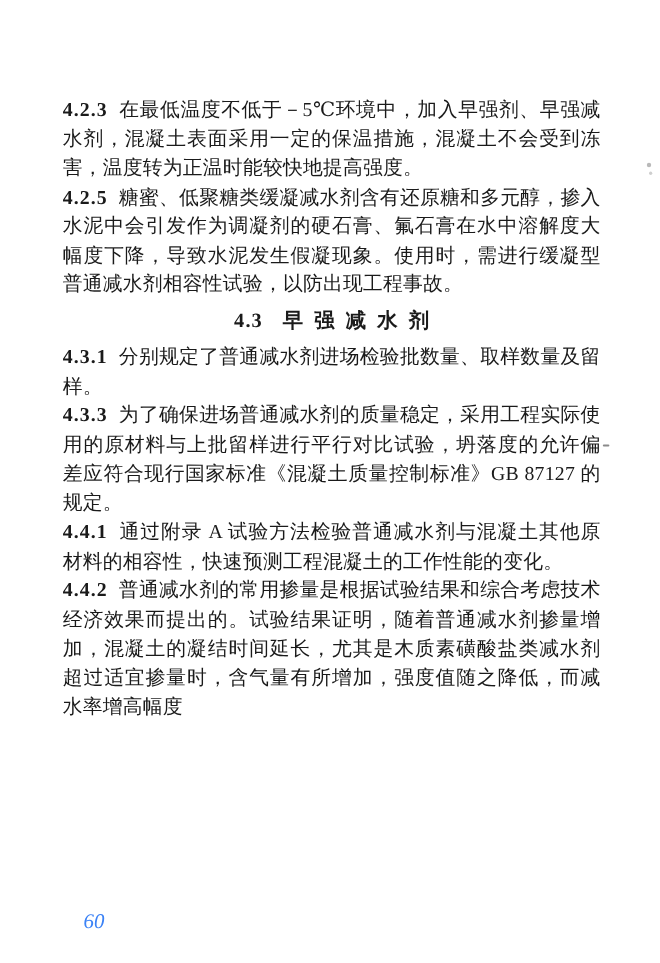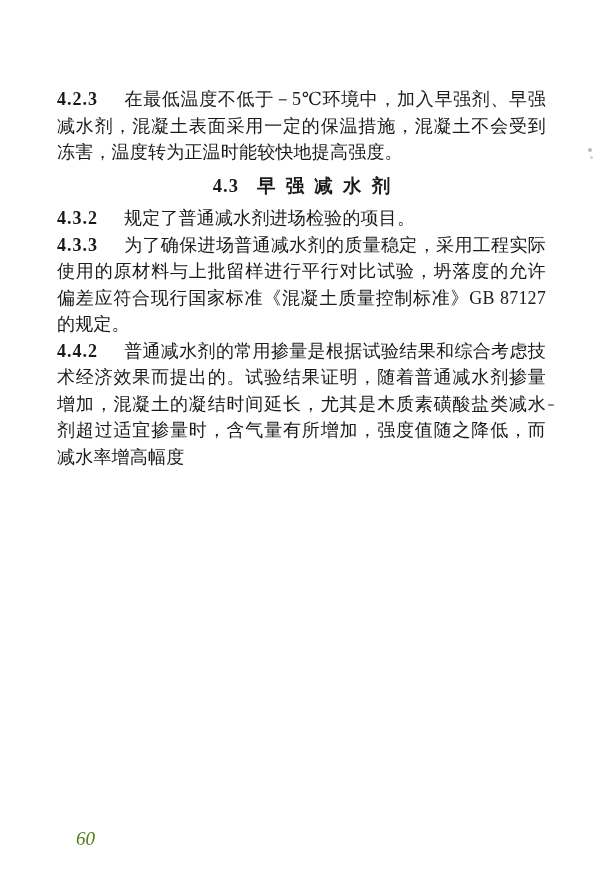--- a/index.html
+++ b/index.html
@@ -21,65 +21,67 @@
   }
   .para{
     margin:0;
     font-size:18px;
     line-height:26.5px;
     text-align:justify;
     letter-spacing:0.2px;
   }
   .cnum{
     font-weight:bold;
-    margin-right:26px;
+    margin-right:10px;
     letter-spacing:1px;
     white-space:nowrap;
   }
   .heading{
     margin:7px 0 6px 0;
     font-size:18.5px;
     line-height:26.5px;
     font-weight:bold;
     text-align:center;
   }
   .hnum{margin-right:18px;letter-spacing:1px;}
   .h43 .htitle{letter-spacing:0.55em;margin-right:-0.55em;}
   .h44 .htitle{letter-spacing:1.9em;margin-right:-1.9em;}
   .page-number{
     position:absolute;
     left:76px;top:828px;
     font-size:19px;
     font-style:italic;
-    color:#4d7c0f;
+    color:#3b82f6;
   }
   .speck{position:absolute;border-radius:50%;}
   .speck-a{left:588px;top:148px;width:4px;height:4px;background:#b9b9b9;}
   .speck-b{left:590px;top:156px;width:3px;height:3px;background:#cfcfcf;}
   .speck-c{left:533px;top:402px;width:3px;height:3px;background:#6a6a6a;}
   .speck-d{left:548px;top:404px;width:6px;height:2px;background:#8a8a8a;border-radius:1px;}
 </style>
 </head>
 <body>
 
 <div class="page">
   <div class="content">
 
     <p class="para"><b class="cnum">4.2.3</b><span>在最低温度不低于－5℃环境中，加入早强剂、早强减水剂，混凝土表面采用一定的保温措施，混凝土不会受到冻害，温度转为正温时能较快地提高强度。</span></p>
 
 
+    <p class="para"><b class="cnum">4.2.5</b><span>糖蜜、低聚糖类缓凝减水剂含有还原糖和多元醇，掺入水泥中会引发作为调凝剂的硬石膏、氟石膏在水中溶解度大幅度下降，导致水泥发生假凝现象。使用时，需进行缓凝型普通减水剂相容性试验，以防出现工程事故。</span></p>
 
     <h2 class="heading h43"><span class="hnum">4.3</span><span class="htitle">早强减水剂</span></h2>
 
+    <p class="para"><b class="cnum">4.3.1</b><span>分别规定了普通减水剂进场检验批数量、取样数量及留样。</span></p>
 
-    <p class="para"><b class="cnum">4.3.2</b><span>规定了普通减水剂进场检验的项目。</span></p>
 
     <p class="para"><b class="cnum">4.3.3</b><span>为了确保进场普通减水剂的质量稳定，采用工程实际使用的原材料与上批留样进行平行对比试验，坍落度的允许偏差应符合现行国家标准《混凝土质量控制标准》GB 87127 的规定。</span></p>
 
 
+    <p class="para"><b class="cnum">4.4.1</b><span>通过附录 A 试验方法检验普通减水剂与混凝土其他原材料的相容性，快速预测工程混凝土的工作性能的变化。</span></p>
 
     <p class="para"><b class="cnum">4.4.2</b><span>普通减水剂的常用掺量是根据试验结果和综合考虑技术经济效果而提出的。试验结果证明，随着普通减水剂掺量增加，混凝土的凝结时间延长，尤其是木质素磺酸盐类减水剂超过适宜掺量时，含气量有所增加，强度值随之降低，而减水率增高幅度</span></p>
 
   </div>
 
   <div class="page-number">60</div>
 
   <div class="speck speck-a"></div>
   <div class="speck speck-b"></div>
   <div class="speck speck-c"></div>

